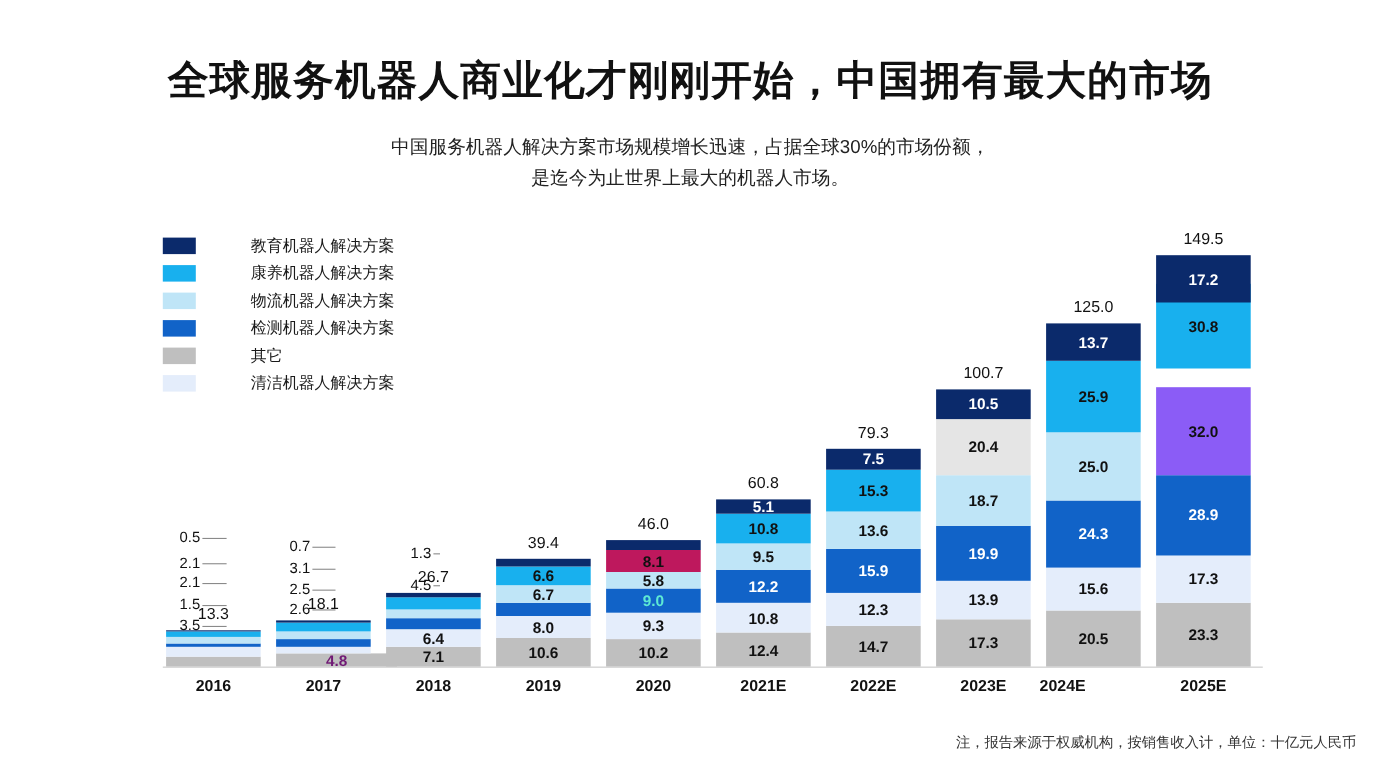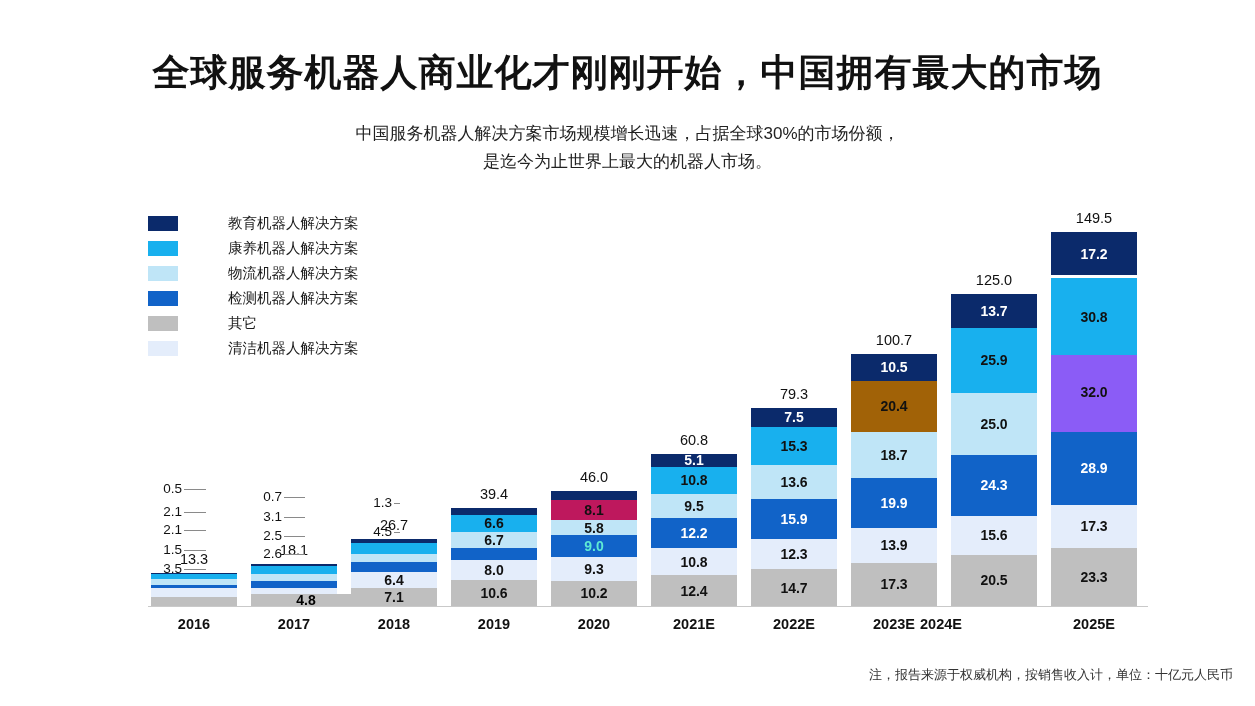--- a/index.html
+++ b/index.html
@@ -105,21 +105,21 @@
 
   <div class="plot" id="plot">
       <div class="seg" style="position: absolute; left: 151px; top: 597px; width: 86px; height: 9px; background: rgb(191, 191, 191); color: rgb(17, 17, 17);"></div>
       <div class="seg" style="position: absolute; left: 151px; top: 588.25px; width: 86px; height: 8.75px; background: rgb(228, 237, 251); color: rgb(17, 17, 17);"></div>
       <div class="seg" style="position: absolute; left: 151px; top: 584.5px; width: 86px; height: 3.75px; background: rgb(17, 99, 200); color: rgb(255, 255, 255);"></div>
       <div class="seg" style="position: absolute; left: 151px; top: 579.25px; width: 86px; height: 5.25px; background: rgb(191, 229, 247); color: rgb(17, 17, 17);"></div>
       <div class="seg" style="position: absolute; left: 151px; top: 574px; width: 86px; height: 5.25px; background: rgb(24, 176, 238); color: rgb(17, 17, 17);"></div>
       <div class="seg" style="position: absolute; left: 151px; top: 572.75px; width: 86px; height: 1.25px; background: rgb(11, 42, 107); color: rgb(255, 255, 255);"></div>
       <div class="total" style="left: 151px; top: 550.75px;">13.3</div>
       <div class="xlabel" style="left: 151px;">2016</div>
-      <div class="seg" style="position: absolute; left: 251px; top: 594px; width: 110px; height: 12px; background: rgb(191, 191, 191); color: #000000;">
+      <div class="seg" style="position: absolute; left: 251px; top: 594px; width: 110px; height: 12px; background: rgb(191, 191, 191); color: #701a75;">
         <span>4.8</span>
       </div>
       <div class="seg" style="position: absolute; left: 251px; top: 587.5px; width: 86px; height: 6.5px; background: rgb(228, 237, 251); color: rgb(17, 17, 17);"></div>
       <div class="seg" style="position: absolute; left: 251px; top: 581.25px; width: 86px; height: 6.25px; background: rgb(17, 99, 200); color: rgb(255, 255, 255);"></div>
       <div class="seg" style="position: absolute; left: 251px; top: 573.5px; width: 86px; height: 7.75px; background: rgb(191, 229, 247); color: rgb(17, 17, 17);"></div>
       <div class="seg" style="position: absolute; left: 251px; top: 565.75px; width: 86px; height: 7.75px; background: rgb(24, 176, 238); color: rgb(17, 17, 17);"></div>
       <div class="seg" style="position: absolute; left: 251px; top: 564px; width: 86px; height: 1.75px; background: rgb(11, 42, 107); color: rgb(255, 255, 255);"></div>
       <div class="total" style="left: 251px; top: 542px;">18.1</div>
       <div class="xlabel" style="left: 251px;">2017</div>
       <div class="seg" style="position: absolute; left: 351px; top: 588.25px; width: 86px; height: 17.75px; background: rgb(191, 191, 191); color: rgb(17, 17, 17);">
@@ -213,21 +213,21 @@
       </div>
       <div class="seg" style="position: absolute; left: 851px; top: 528px; width: 86px; height: 34.75px; background: rgb(228, 237, 251); color: rgb(17, 17, 17);">
         <span>13.9</span>
       </div>
       <div class="seg" style="position: absolute; left: 851px; top: 478.25px; width: 86px; height: 49.75px; background: rgb(17, 99, 200); color: rgb(255, 255, 255);">
         <span>19.9</span>
       </div>
       <div class="seg" style="position: absolute; left: 851px; top: 431.5px; width: 86px; height: 46.75px; background: rgb(191, 229, 247); color: rgb(17, 17, 17);">
         <span>18.7</span>
       </div>
-      <div class="seg" style="position: absolute; left: 851px; top: 380.5px; width: 86px; height: 51px; background: #a16207; color: rgb(17, 17, 17);">
+      <div class="seg" style="position: absolute; left: 851px; top: 380.5px; width: 86px; height: 51px; background: #e5e5e5; color: rgb(17, 17, 17);">
         <span>20.4</span>
       </div>
       <div class="seg" style="position: absolute; left: 851px; top: 354.25px; width: 86px; height: 26.25px; background: rgb(11, 42, 107); color: rgb(255, 255, 255);">
         <span>10.5</span>
       </div>
       <div class="total" style="left: 851px; top: 332.25px;">100.7</div>
       <div class="xlabel" style="left: 851px;">2023E</div>
       <div class="seg" style="position: absolute; left: 951px; top: 554.75px; width: 86px; height: 51.25px; background: rgb(191, 191, 191); color: rgb(17, 17, 17);">
         <span>20.5</span>
       </div>
@@ -240,34 +240,34 @@
       <div class="seg" style="position: absolute; left: 951px; top: 392.5px; width: 86px; height: 62.5px; background: rgb(191, 229, 247); color: rgb(17, 17, 17);">
         <span>25.0</span>
       </div>
       <div class="seg" style="position: absolute; left: 951px; top: 327.75px; width: 86px; height: 64.75px; background: rgb(24, 176, 238); color: rgb(17, 17, 17);">
         <span>25.9</span>
       </div>
       <div class="seg" style="position: absolute; left: 951px; top: 293.5px; width: 86px; height: 34.25px; background: rgb(11, 42, 107); color: rgb(255, 255, 255);">
         <span>13.7</span>
       </div>
       <div class="total" style="left: 951px; top: 271.5px;">125.0</div>
-      <div class="xlabel" style="left: 898px;">2024E</div>
+      <div class="xlabel" style="left: 923px;">2024E</div>
       <div class="seg" style="position: absolute; left: 1051px; top: 547.75px; width: 86px; height: 58.25px; background: rgb(191, 191, 191); color: rgb(17, 17, 17);">
         <span>23.3</span>
       </div>
       <div class="seg" style="position: absolute; left: 1051px; top: 504.5px; width: 86px; height: 43.25px; background: rgb(228, 237, 251); color: rgb(17, 17, 17);">
         <span>17.3</span>
       </div>
       <div class="seg" style="position: absolute; left: 1051px; top: 432.25px; width: 86px; height: 72.25px; background: rgb(17, 99, 200); color: rgb(255, 255, 255);">
         <span>28.9</span>
       </div>
       <div class="seg" style="position: absolute; left: 1051px; top: 352.25px; width: 86px; height: 80px; background: #8b5cf6; color: rgb(17, 17, 17);">
         <span>32.0</span>
       </div>
-      <div class="seg" style="position: absolute; left: 1051px; top: 278px; width: 86px; height: 77px; background: rgb(24, 176, 238); color: rgb(17, 17, 17);">
+      <div class="seg" style="position: absolute; left: 1051px; top: 258px; width: 86px; height: 77px; background: rgb(24, 176, 238); color: rgb(17, 17, 17);">
         <span>30.8</span>
       </div>
       <div class="seg" style="position: absolute; left: 1051px; top: 232.25px; width: 86px; height: 43px; background: rgb(11, 42, 107); color: rgb(255, 255, 255);">
         <span>17.2</span>
       </div>
       <div class="total" style="left: 1051px; top: 210.25px;">149.5</div>
       <div class="xlabel" style="left: 1051px;">2025E</div>
       <div class="callout" style="left: 148px; top: 481px; width: 34px;">0.5</div>
       <div class="leader" style="left: 184px; top: 489px; width: 22px; height: 1px;"></div>
       <div class="callout" style="left: 148px; top: 504px; width: 34px;">2.1</div>

